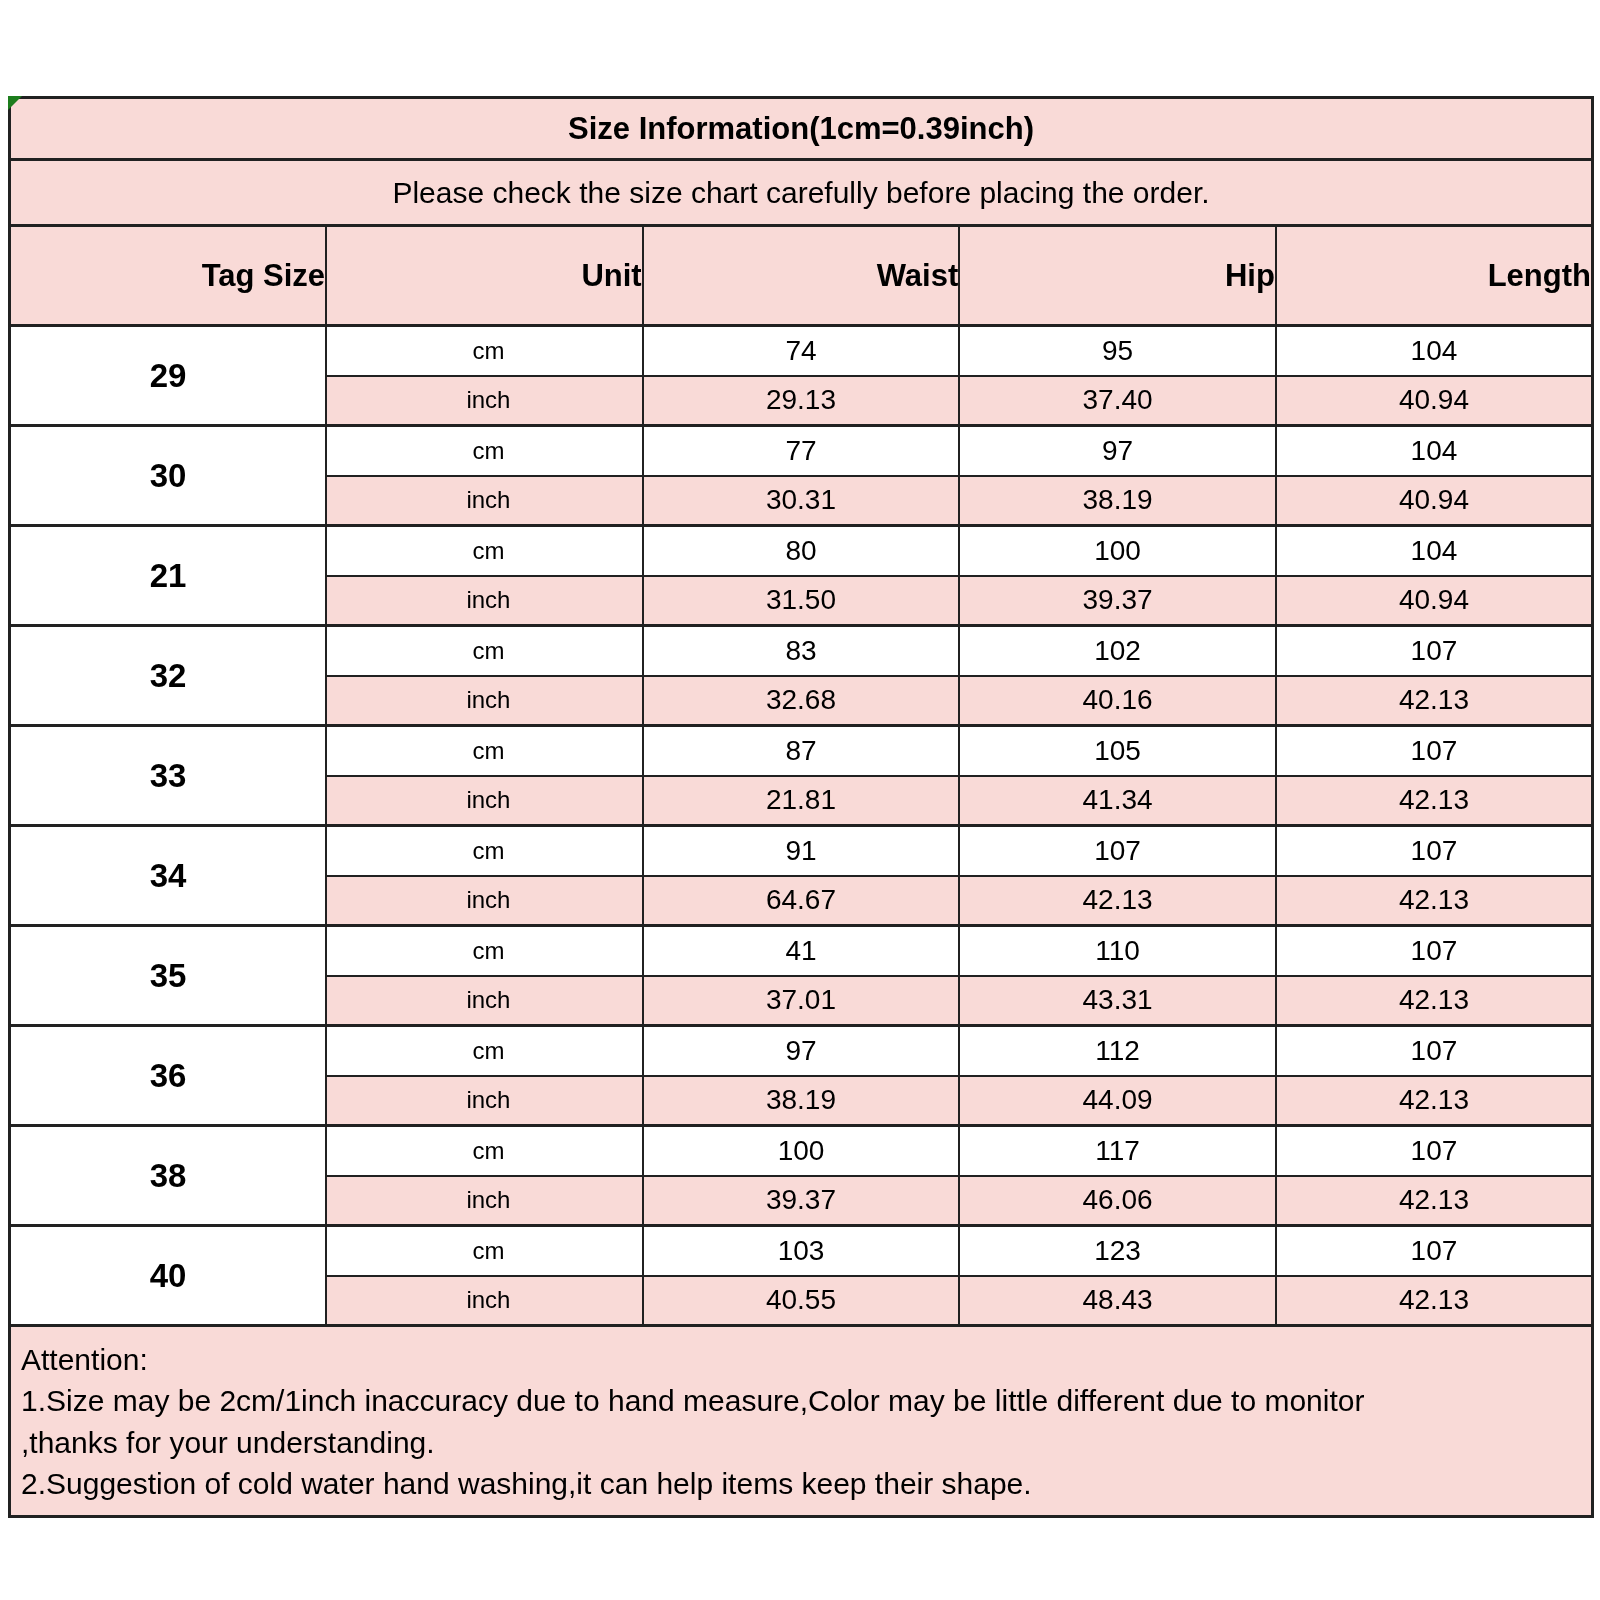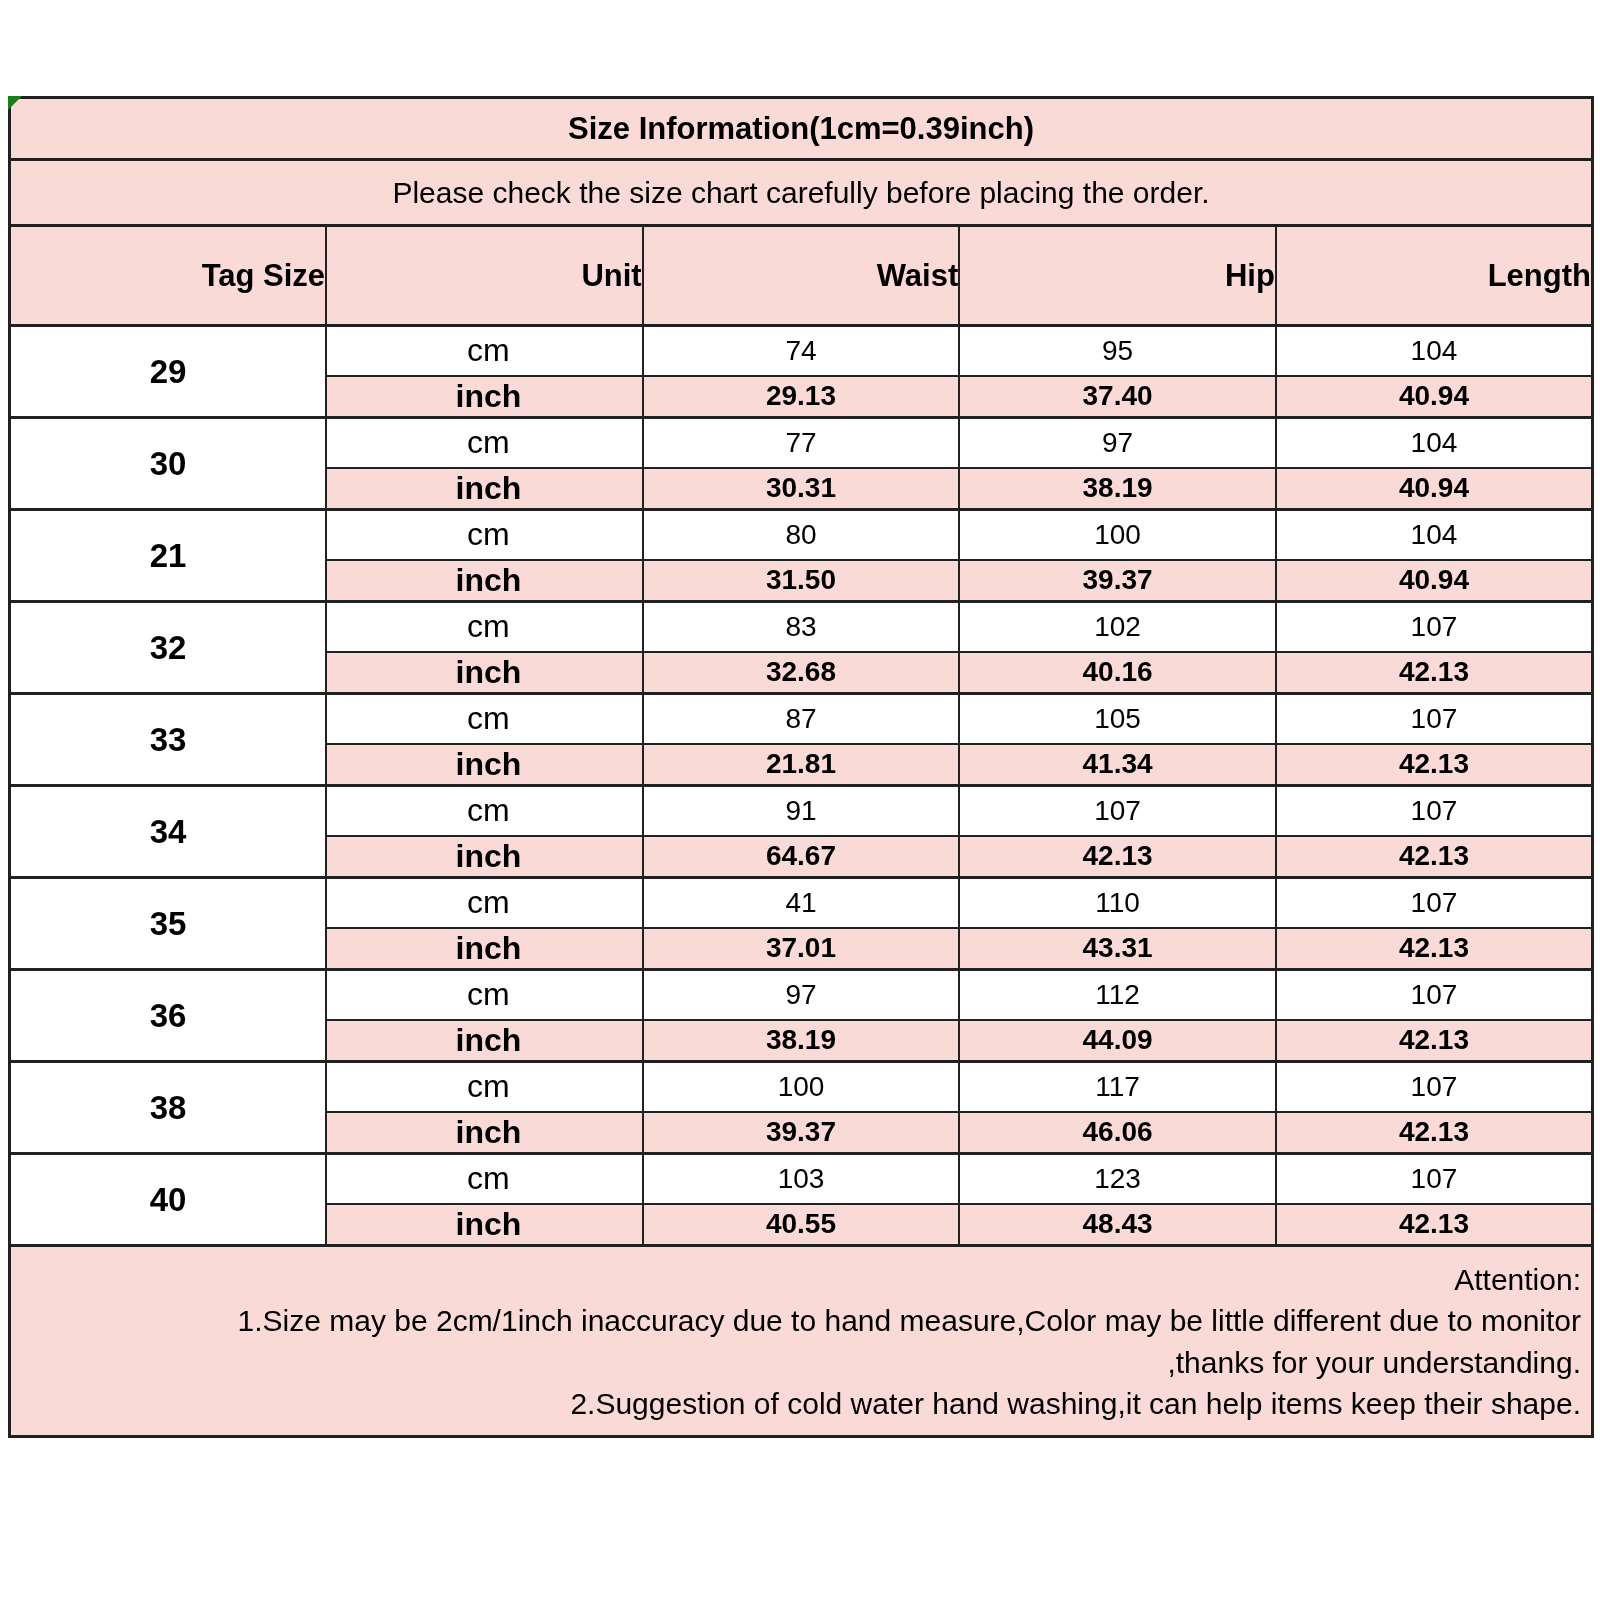--- a/index.html
+++ b/index.html
@@ -58,32 +58,32 @@
   }
   .header-row th {
     background: var(--pink);
     height: 100px;
     font-size: 31px;
     font-weight: bold;
     border-bottom-width: 3px;
     text-align: right;
   }
   tr.row-cm td { background: #ffffff; height: 50px; border-top-width: 3px; }
-  tr.row-inch td { background: var(--pink); height: 42px; font-weight: bold; }
+  tr.row-inch td { background: var(--pink); height: 50px; }
   td.tag-cell {
     background: #ffffff;
     font-size: 33px;
     font-weight: bold;
   }
-  td.unit-cell { font-size: 32px; padding-left: 8px; }
+  td.unit-cell { font-size: 24px; padding-left: 8px; }
   td.num-cell { font-size: 28px; }
   .attention-row td {
     background: var(--pink);
     height: 172px;
-    text-align: right;
+    text-align: left;
     vertical-align: top;
     font-size: 30px;
     line-height: 1.38;
     padding: 12px 10px 10px 10px;
     border-top-width: 3px;
   }
 </style>
 </head>
 <body>
 

